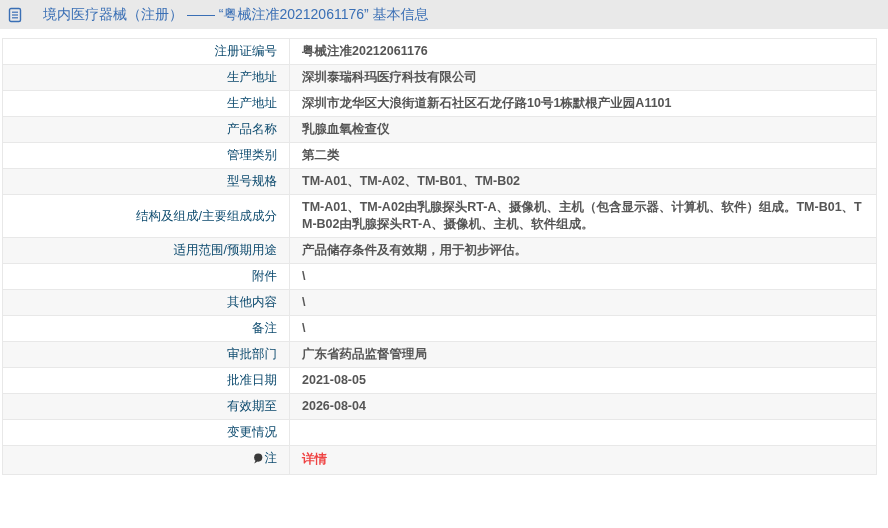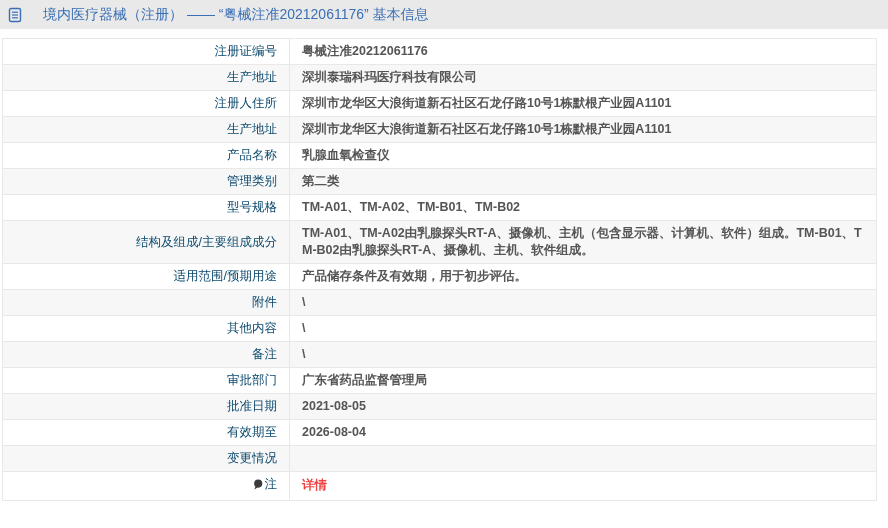--- a/index.html
+++ b/index.html
@@ -79,24 +79,20 @@
   <tbody>
     <tr>
       <td class="cell-label">注册证编号</td>
       <td class="cell-value">粤械注准20212061176</td>
     </tr>
     <tr>
       <td class="cell-label">生产地址</td>
       <td class="cell-value">深圳泰瑞科玛医疗科技有限公司</td>
     </tr>
     <tr>
-      <td class="cell-label">注册人住所</td>
-      <td class="cell-value">深圳市龙华区大浪街道新石社区石龙仔路10号1栋默根产业园A1101</td>
-    </tr>
-    <tr>
       <td class="cell-label">生产地址</td>
       <td class="cell-value">深圳市龙华区大浪街道新石社区石龙仔路10号1栋默根产业园A1101</td>
     </tr>
     <tr>
       <td class="cell-label">产品名称</td>
       <td class="cell-value">乳腺血氧检查仪</td>
     </tr>
     <tr>
       <td class="cell-label">管理类别</td>
       <td class="cell-value">第二类</td>

